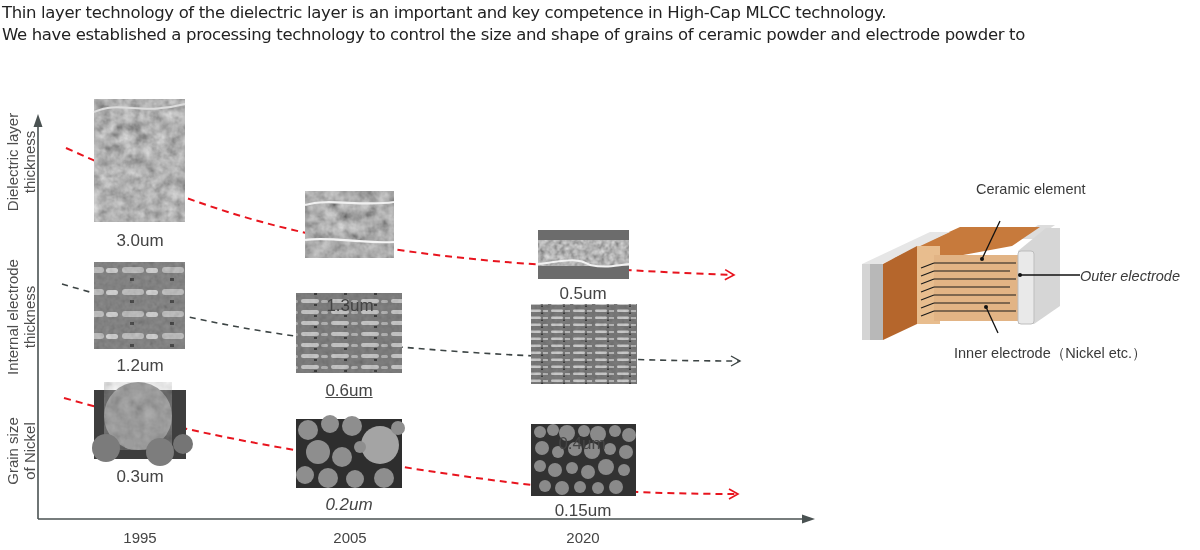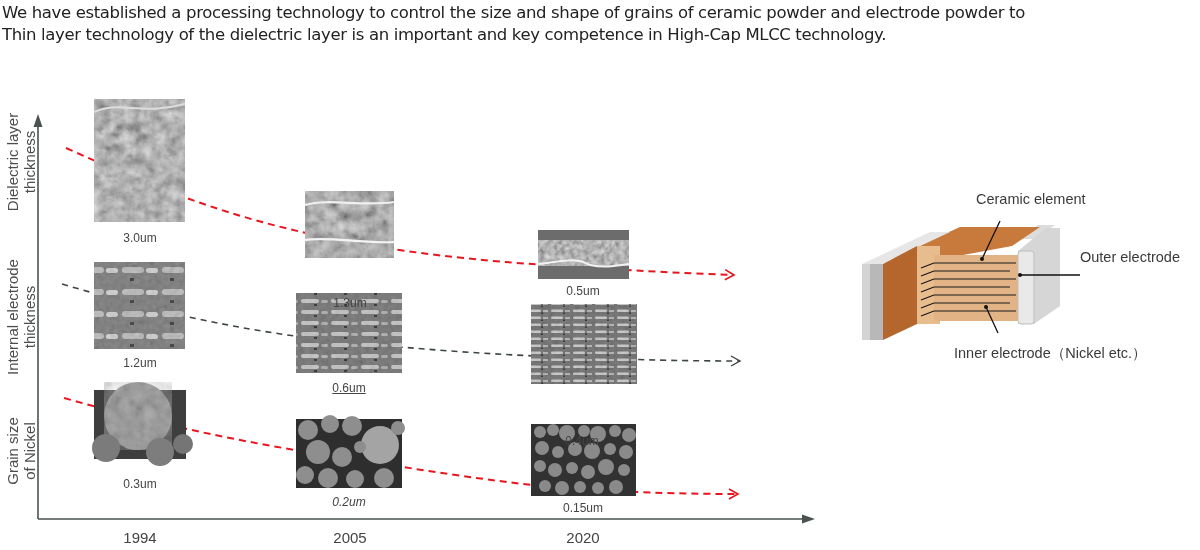--- a/index.html
+++ b/index.html
@@ -5,30 +5,30 @@
   html, body { margin: 0; padding: 0; background: #ffffff; }
   body { width: 1200px; height: 550px; position: relative; overflow: hidden;
          font-family: "Liberation Sans", sans-serif; color: #333; }
   .intro { position: absolute; left: 2px; top: 2px; width: 1190px;
            font-family: "DejaVu Sans", sans-serif; font-size: 16.5px; line-height: 22px;
            color: #222; letter-spacing: -0.35px; }
   .intro p { margin: 0; }
   .svglayer { position: absolute; left: 0; top: 0; width: 1200px; height: 550px; }
   .ylabel { position: absolute; transform-origin: 0 0; transform: rotate(-90deg);
             font-size: 15px; line-height: 17px; color: #4d4d4d; text-align: center; white-space: nowrap; }
-  .cap { position: absolute; font-size: 12px; color: #444; text-align: center; }
+  .cap { position: absolute; font-size: 17px; color: #444; text-align: center; }
   .year { position: absolute; font-size: 15px; color: #444; text-align: center; width: 60px; }
   .mlcc-label { position: absolute; font-size: 14.5px; color: #3a3a3a; white-space: nowrap; }
 </style>
 </head>
 <body>
 
 <div class="intro">
+  <p>Thin layer technology of the dielectric layer is an important and key competence in High-Cap MLCC technology.</p>
   <p>We have established a processing technology to control the size and shape of grains of ceramic powder and electrode powder to</p>
-  <p>Thin layer technology of the dielectric layer is an important and key competence in High-Cap MLCC technology.</p>
 </div>
 
 <svg class="svglayer" viewBox="0 0 1200 550">
   <defs>
 
     <filter id="grain" x="0" y="0" width="100%" height="100%">
       <feTurbulence type="fractalNoise" baseFrequency="0.09" numOctaves="3" seed="3" result="n"></feTurbulence>
       <feColorMatrix type="matrix" values="0.33 0.33 0.33 0 0  0.33 0.33 0.33 0 0  0.33 0.33 0.33 0 0  0 0 0 0 1"></feColorMatrix>
       <feComponentTransfer>
           <feFuncR type="linear" slope="1.3" intercept="-0.15"></feFuncR>
@@ -230,23 +230,23 @@
 </div>
 
 <div class="cap" style="left:100px; top:231px; width:80px;">3.0um</div>
 <div class="cap" style="left:310px; top:264px; width:80px;margin-top:32px;">1.3um</div>
 <div class="cap" style="left:543px; top:284px; width:80px;">0.5um</div>
 
 <div class="cap" style="left:100px; top:356px; width:80px;">1.2um</div>
 <div class="cap" style="left:309px; top:381px; width:80px;text-decoration:underline;">0.6um</div>
 <div class="cap" style="left:542px; top:392px; width:80px;margin-top:42px;">0.4um</div>
 
-<div class="cap" style="left:100px; top:467px; width:80px;margin-top:10px;">0.3um</div>
+<div class="cap" style="left:100px; top:467px; width:80px;">0.3um</div>
 <div class="cap" style="left:309px; top:495px; width:80px;font-style:italic;">0.2um</div>
 <div class="cap" style="left:543px; top:501px; width:80px;">0.15um</div>
 
-<div class="year" style="left:110px; top:529px;">1994</div>
+<div class="year" style="left:110px; top:529px;">1995</div>
 <div class="year" style="left:320px; top:529px;">2005</div>
 <div class="year" style="left:553px; top:529px;">2020</div>
 
-<div class="mlcc-label" style="left:976px; top:191px;">Ceramic element</div>
-<div class="mlcc-label" style="left:1080px; top:249px;">Outer electrode</div>
+<div class="mlcc-label" style="left:976px; top:181px;">Ceramic element</div>
+<div class="mlcc-label" style="left:1080px; top:268px;font-style:italic;">Outer electrode</div>
 <div class="mlcc-label" style="left:954px; top:344px;text-align:right;">Inner electrode（Nickel etc.）</div>
 
 </body></html>

